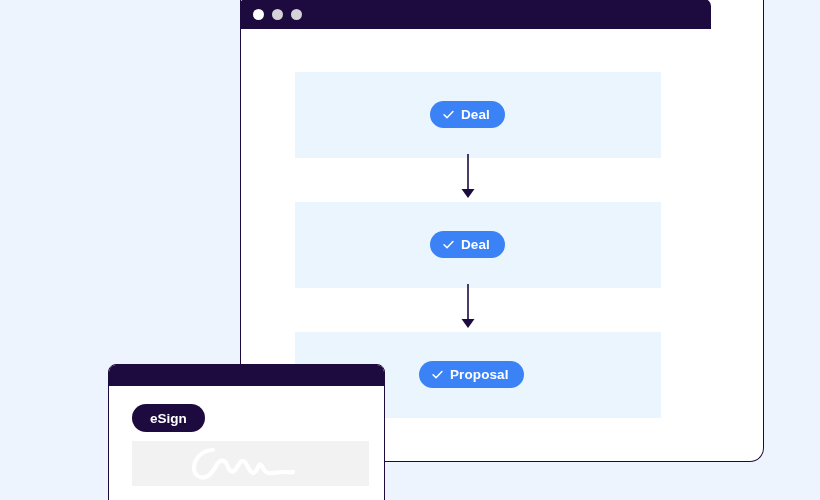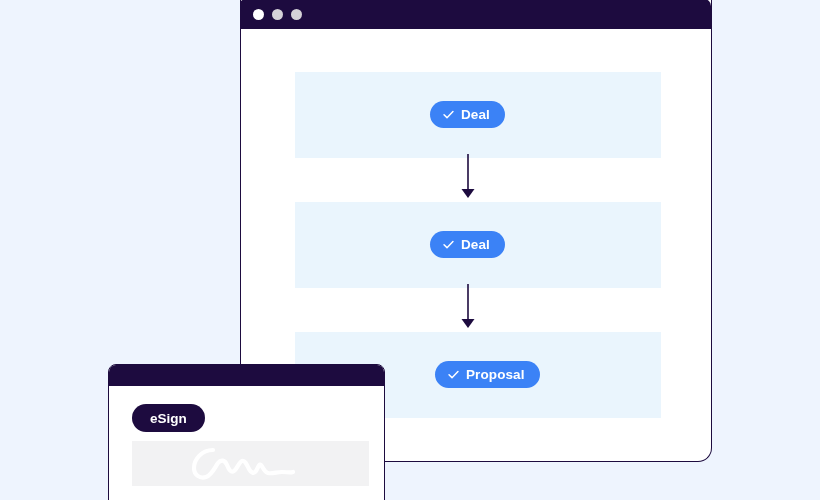--- a/index.html
+++ b/index.html
@@ -19,21 +19,21 @@
     position: absolute;
     inset: 0;
     background: #eef4fe;
   }
 
   
   .window-main {
     position: absolute;
     left: 240px;
     top: -1px;
-    width: 472px;
+    width: 524px;
     height: 463px;
     background: #ffffff;
     border: 1.6px solid #1d0b3f;
     border-top: none;
     border-radius: 0 0 14px 14px;
     box-sizing: border-box;
     overflow: hidden;
     z-index: 1;
   }
   .window-main-titlebar {
@@ -97,21 +97,21 @@
     box-sizing: border-box;
   }
   .pill .check {
     display: block;
     width: 13px;
     height: 13px;
     flex: none;
   }
   .pill-deal     { left: 189px; top: 72px; }
   .pill-quote    { left: 189px; top: 202px; }
-  .pill-proposal { left: 194px; top: 332px; }
+  .pill-proposal { left: 178px; top: 332px; }
 
   .arrow {
     position: absolute;
     left: 216px;
     width: 22px;
     height: 45px;
   }
   .arrow-1 { top: 125px; }
   .arrow-2 { top: 255px; }
 

